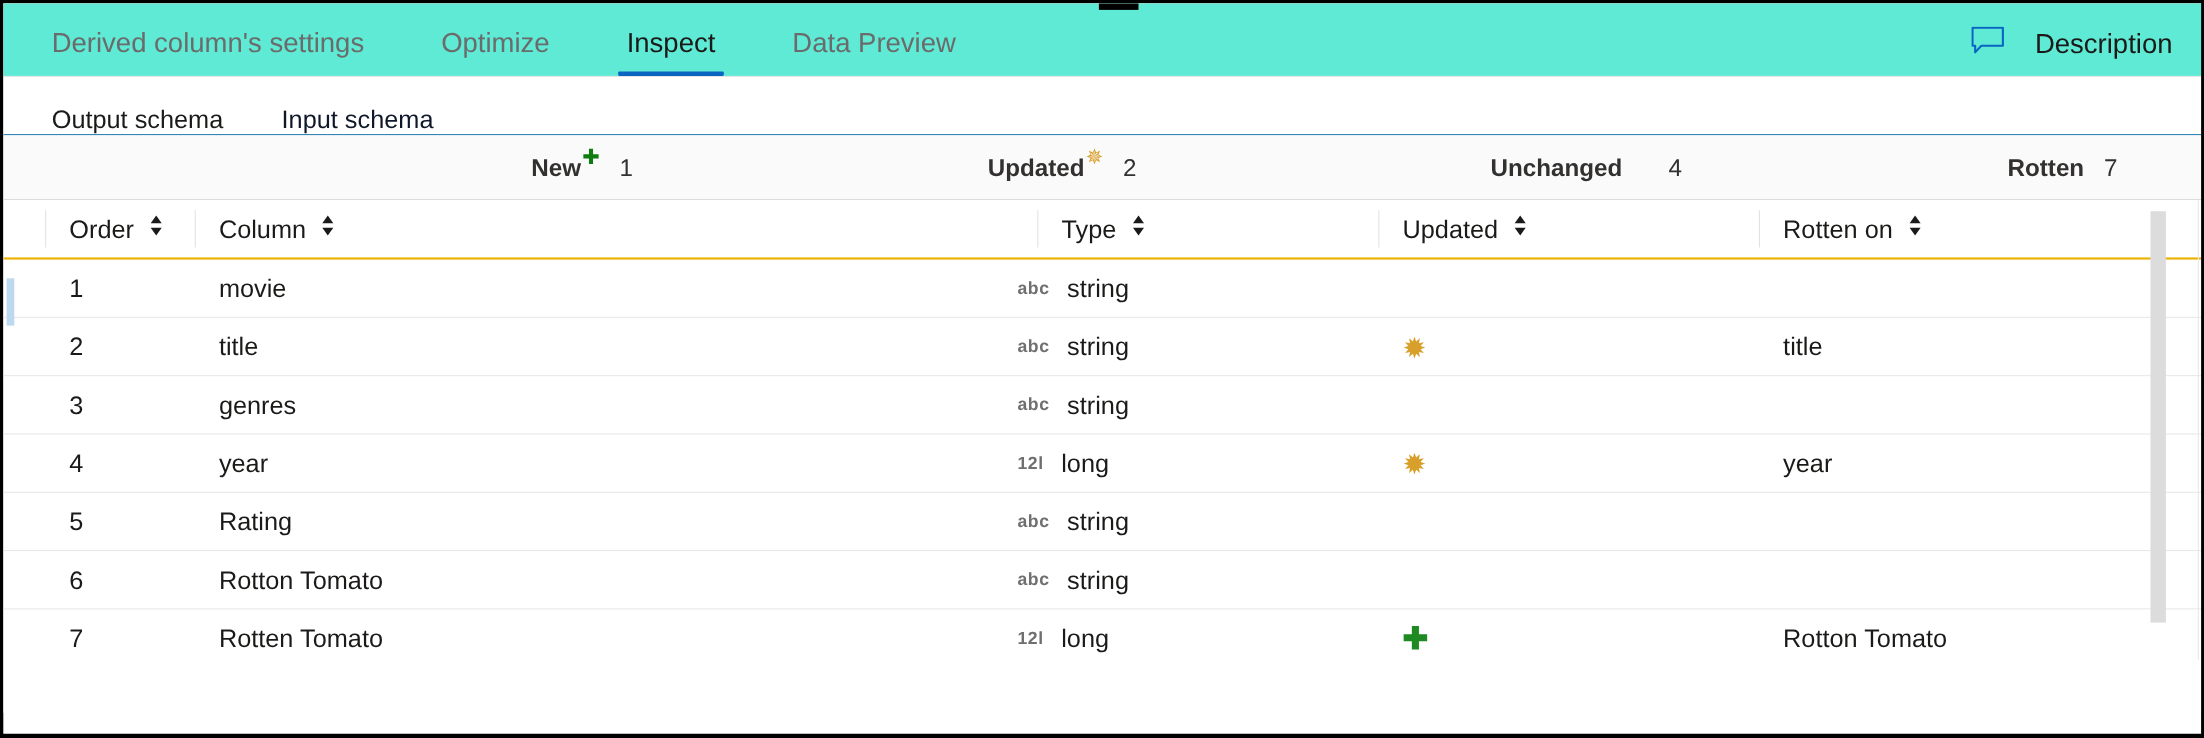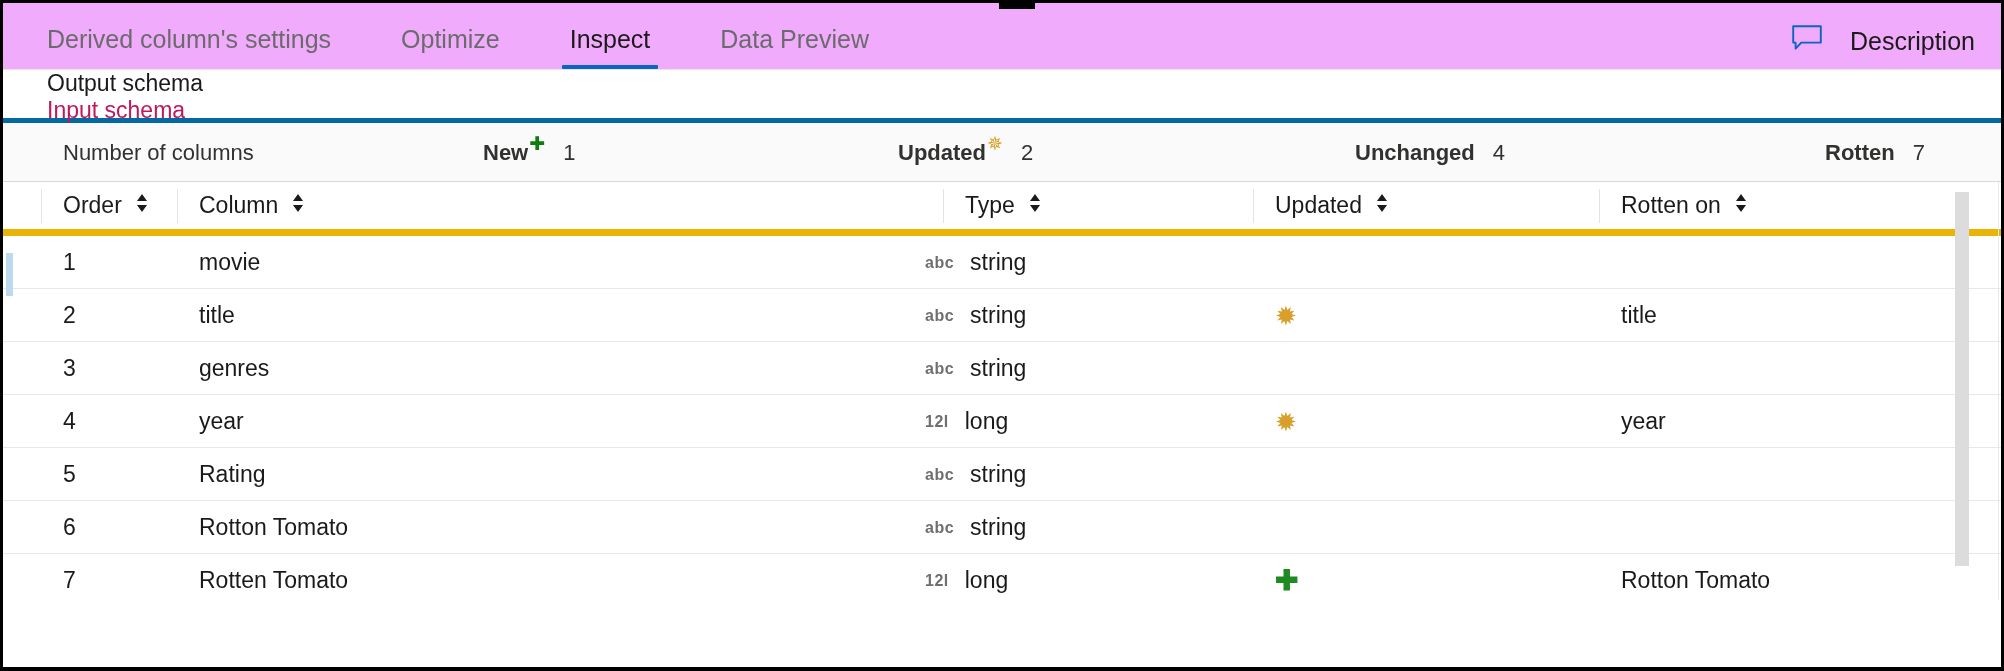--- a/index.html
+++ b/index.html
@@ -44,21 +44,21 @@
   }
 
   
   .tabstrip {
     position: relative;
     height: 67px;
     border-bottom: 1px solid #e6e6e6;
     display: flex;
     align-items: flex-end;
     padding-left: 44px;
-    background: #f0abfc;
+    background: #5eead4;
   }
   .tab {
     position: relative;
     font-size: 25px;
     color: #6b6b6b;
     padding: 0 0 17px 0;
     margin-right: 70px;
     cursor: pointer;
     white-space: nowrap;
     line-height: 1;
@@ -86,34 +86,33 @@
     font-size: 25px;
     color: #1b1a19;
     white-space: nowrap;
   }
   .bubble-icon { display: block; }
 
   
   .subtabs {
     height: 53px;
     display: flex;
-    align-items: flex-start;
+    align-items: flex-end;
     padding-left: 44px;
-    border-bottom: 5px solid #0369a1;
+    border-bottom: 1px solid #0369a1;
     background: #ffffff;
-    flex-direction: column;
   }
   .subtab {
     font-size: 23px;
     color: #1b1a19;
     margin-right: 53px;
     cursor: pointer;
     white-space: nowrap;
   }
-  .subtab.muted { color: #be185d; }
+  .subtab.muted { color: #0f172a; }
 
   
   .summary {
     height: 59px;
     background: #fafafa;
     border-bottom: 1px solid #d8d8d8;
     position: relative;
   }
   .summary-cell {
     position: absolute;
@@ -146,21 +145,21 @@
   .table-wrap {
     position: relative;
     height: 418px;
     overflow: hidden;
     background: #ffffff;
   }
   .thead {
     height: 54px;
     display: flex;
     align-items: center;
-    border-bottom: 7px solid #eab308;
+    border-bottom: 2px solid #eab308;
     position: relative;
   }
   .th {
     position: absolute;
     display: flex;
     align-items: center;
     gap: 12px;
     font-size: 23px;
     color: #1b1a19;
     cursor: pointer;
@@ -287,37 +286,34 @@
     <div class="subtab">
       <span>Output schema</span>
     </div>
     <div class="subtab muted">
       <span>Input schema</span>
     </div>
   </div>
 
   <div class="summary">
 
-    <div class="summary-cell" style="left:60px;">
-      <span class="sum-label">Number of columns</span>
-    </div>
 
     <div class="summary-cell" style="left:480px;">
       <span class="sum-label bold">New</span>
       <span class="sup green">✚</span>
       <span class="sum-value">1</span>
     </div>
 
     <div class="summary-cell" style="left:895px;">
       <span class="sum-label bold">Updated</span>
       <span class="sup orange">✵</span>
       <span class="sum-value">2</span>
     </div>
 
-    <div class="summary-cell" style="left:1352px;">
+    <div class="summary-cell" style="left:1352px;gap:24px;">
       <span class="sum-label bold">Unchanged</span>
       <span class="sum-value">4</span>
     </div>
 
     <div class="summary-cell" style="left:1822px;">
       <span class="sum-label bold">Rotten</span>
       <span class="sum-value">7</span>
     </div>
   </div>
 

